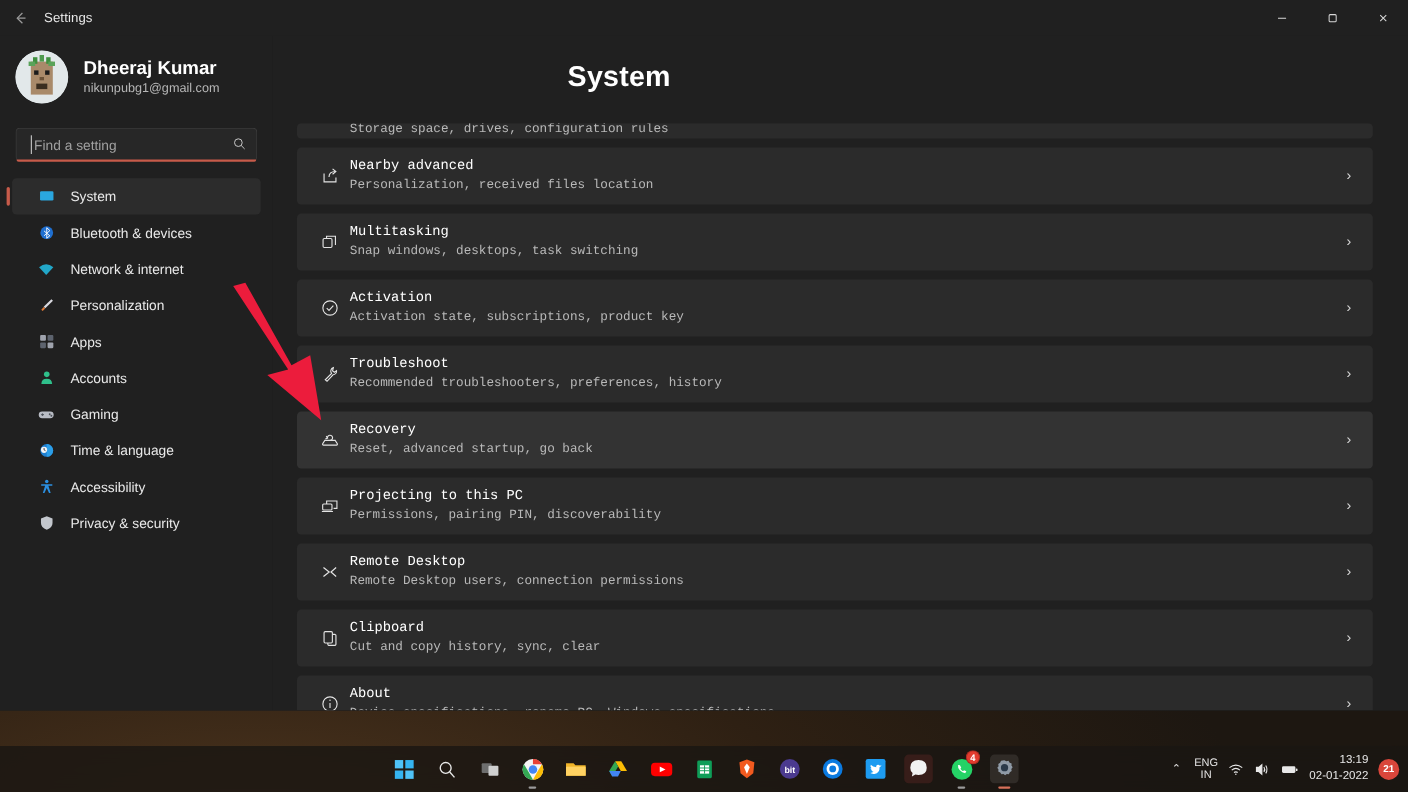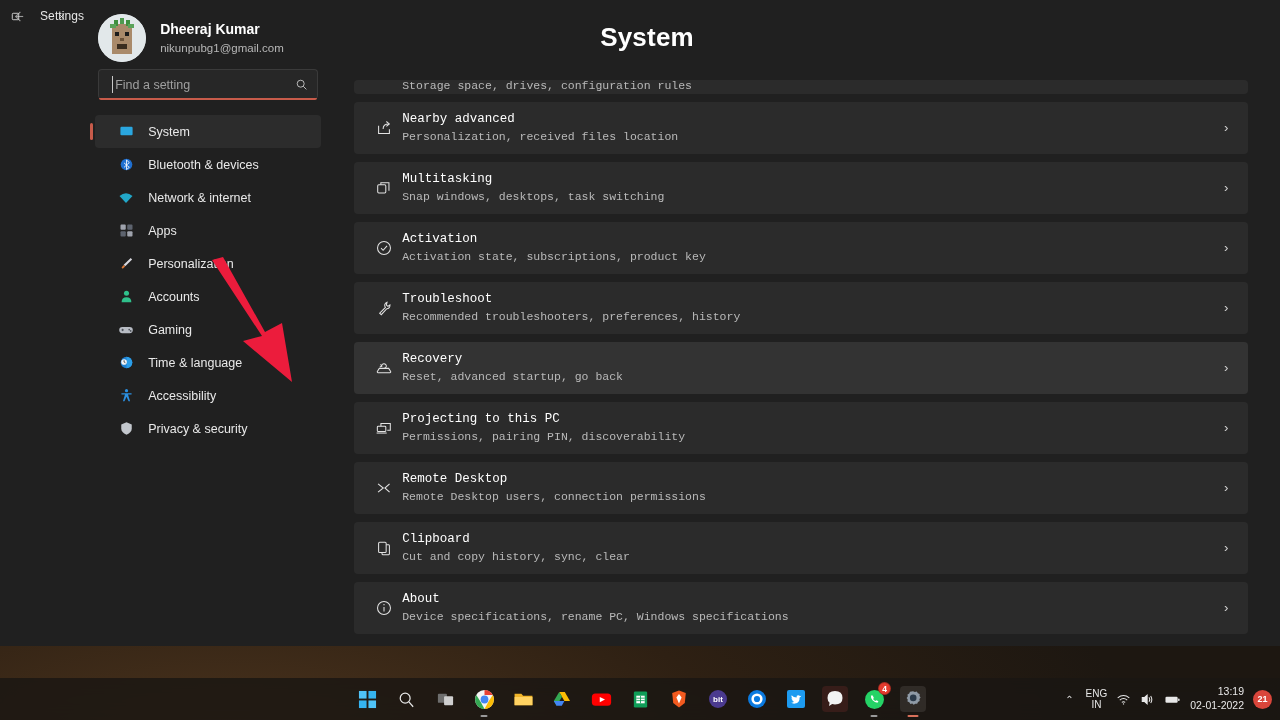--- a/index.html
+++ b/index.html
@@ -13,21 +13,21 @@
   #desktop {
     position:absolute; inset:0;
     background:
       radial-gradient(ellipse 900px 300px at 18% 102%, #4a331d 0%, #2e2013 55%, #1d1711 100%),
       linear-gradient(180deg,#14160f 0%,#1b1c14 60%,#2b1f12 100%);
   }
   
   #settings-window {
     position:absolute; left:0; top:0; width:1280px; height:646px;
     background:#202020;
-    display:flex; 
+    display:flex; flex-direction:column;
     overflow:hidden;
   }
   
   #titlebar {
     height:32px; flex:0 0 32px;
     display:flex; align-items:center;
     background:#202020;
     position:relative;
   }
   .tb-back {
@@ -49,25 +49,25 @@
     padding:0; position:relative;
   }
   #profile { display:flex; align-items:center; padding:12px 0 0 14px; height:64px; }
   #avatar {
     width:48px; height:48px; border-radius:50%;
     background:#dfe6ea; overflow:hidden; flex:0 0 48px;
     display:block; position:relative;
   }
   #avatar svg { display:block; width:48px; height:48px; }
   .prof-text { margin-left:14px; line-height:1.25; }
-  .prof-name { font-size:14px; color:#fff; font-weight:600; }
+  .prof-name { font-size:17px; color:#fff; font-weight:600; }
   .prof-mail { font-size:11.5px; color:#b6b6b6; margin-top:2px; }
   
   #search-wrap {
-    margin:5px 14px 0 14px; height:30px; position:relative;
+    margin:20px 14px 0 14px; height:30px; position:relative;
     background:#272727; border-radius:4px;
     border:1px solid #3a3a3a; border-bottom:none;
     display:flex; 
   }
   #search-underline {
     position:absolute; left:0; right:0; bottom:-1px; height:2px;
     background:#c75b4a; border-radius:0 0 3px 3px;
   }
   #search-caret {
     position:absolute; left:13px; top:6px; width:1px; height:17px; background:#c9c9c9;
@@ -266,38 +266,38 @@
                 <path d="M1.5 6 Q8 0.6 14.5 6 L8 13 Z" fill="#22a7c8"></path>
               </svg>
           </div>
           <div class="nav-label">Network &amp; internet</div>
         </div>
 
         <div class="nav-item">
 
           <div class="nav-ico">
             <svg width="15" height="15" viewBox="0 0 16 16">
+              <path d="M12.5 2.2 L14 3.7 L6.6 11 L5 9.4 Z" fill="#d9d9e0"></path>
+              <path d="M5 9.6 L6.5 11.1 L4 13.6 L2.7 12.3 Z" fill="#e07b39"></path>
+              </svg>
+          </div>
+          <div class="nav-label">Personalization</div>
+        </div>
+
+        <div class="nav-item">
+
+          <div class="nav-ico">
+            <svg width="15" height="15" viewBox="0 0 16 16">
               <rect x="1.6" y="1.6" width="5.6" height="5.6" rx="1" fill="#9fa3ad"></rect>
               <rect x="8.8" y="1.6" width="5.6" height="5.6" rx="1" fill="#5d636e"></rect>
               <rect x="1.6" y="8.8" width="5.6" height="5.6" rx="1" fill="#5d636e"></rect>
               <rect x="8.8" y="8.8" width="5.6" height="5.6" rx="1" fill="#9fa3ad"></rect>
               </svg>
           </div>
           <div class="nav-label">Apps</div>
-        </div>
-
-        <div class="nav-item">
-
-          <div class="nav-ico">
-            <svg width="15" height="15" viewBox="0 0 16 16">
-              <path d="M12.5 2.2 L14 3.7 L6.6 11 L5 9.4 Z" fill="#d9d9e0"></path>
-              <path d="M5 9.6 L6.5 11.1 L4 13.6 L2.7 12.3 Z" fill="#e07b39"></path>
-              </svg>
-          </div>
-          <div class="nav-label">Personalization</div>
         </div>
 
         <div class="nav-item">
 
           <div class="nav-ico">
             <svg width="15" height="15" viewBox="0 0 16 16">
               <circle cx="8" cy="4.6" r="2.7" fill="#2fc08b"></circle>
               <path d="M2.8 14 Q2.8 8.8 8 8.8 Q13.2 8.8 13.2 14 Z" fill="#2fc08b"></path>
               </svg>
           </div>

